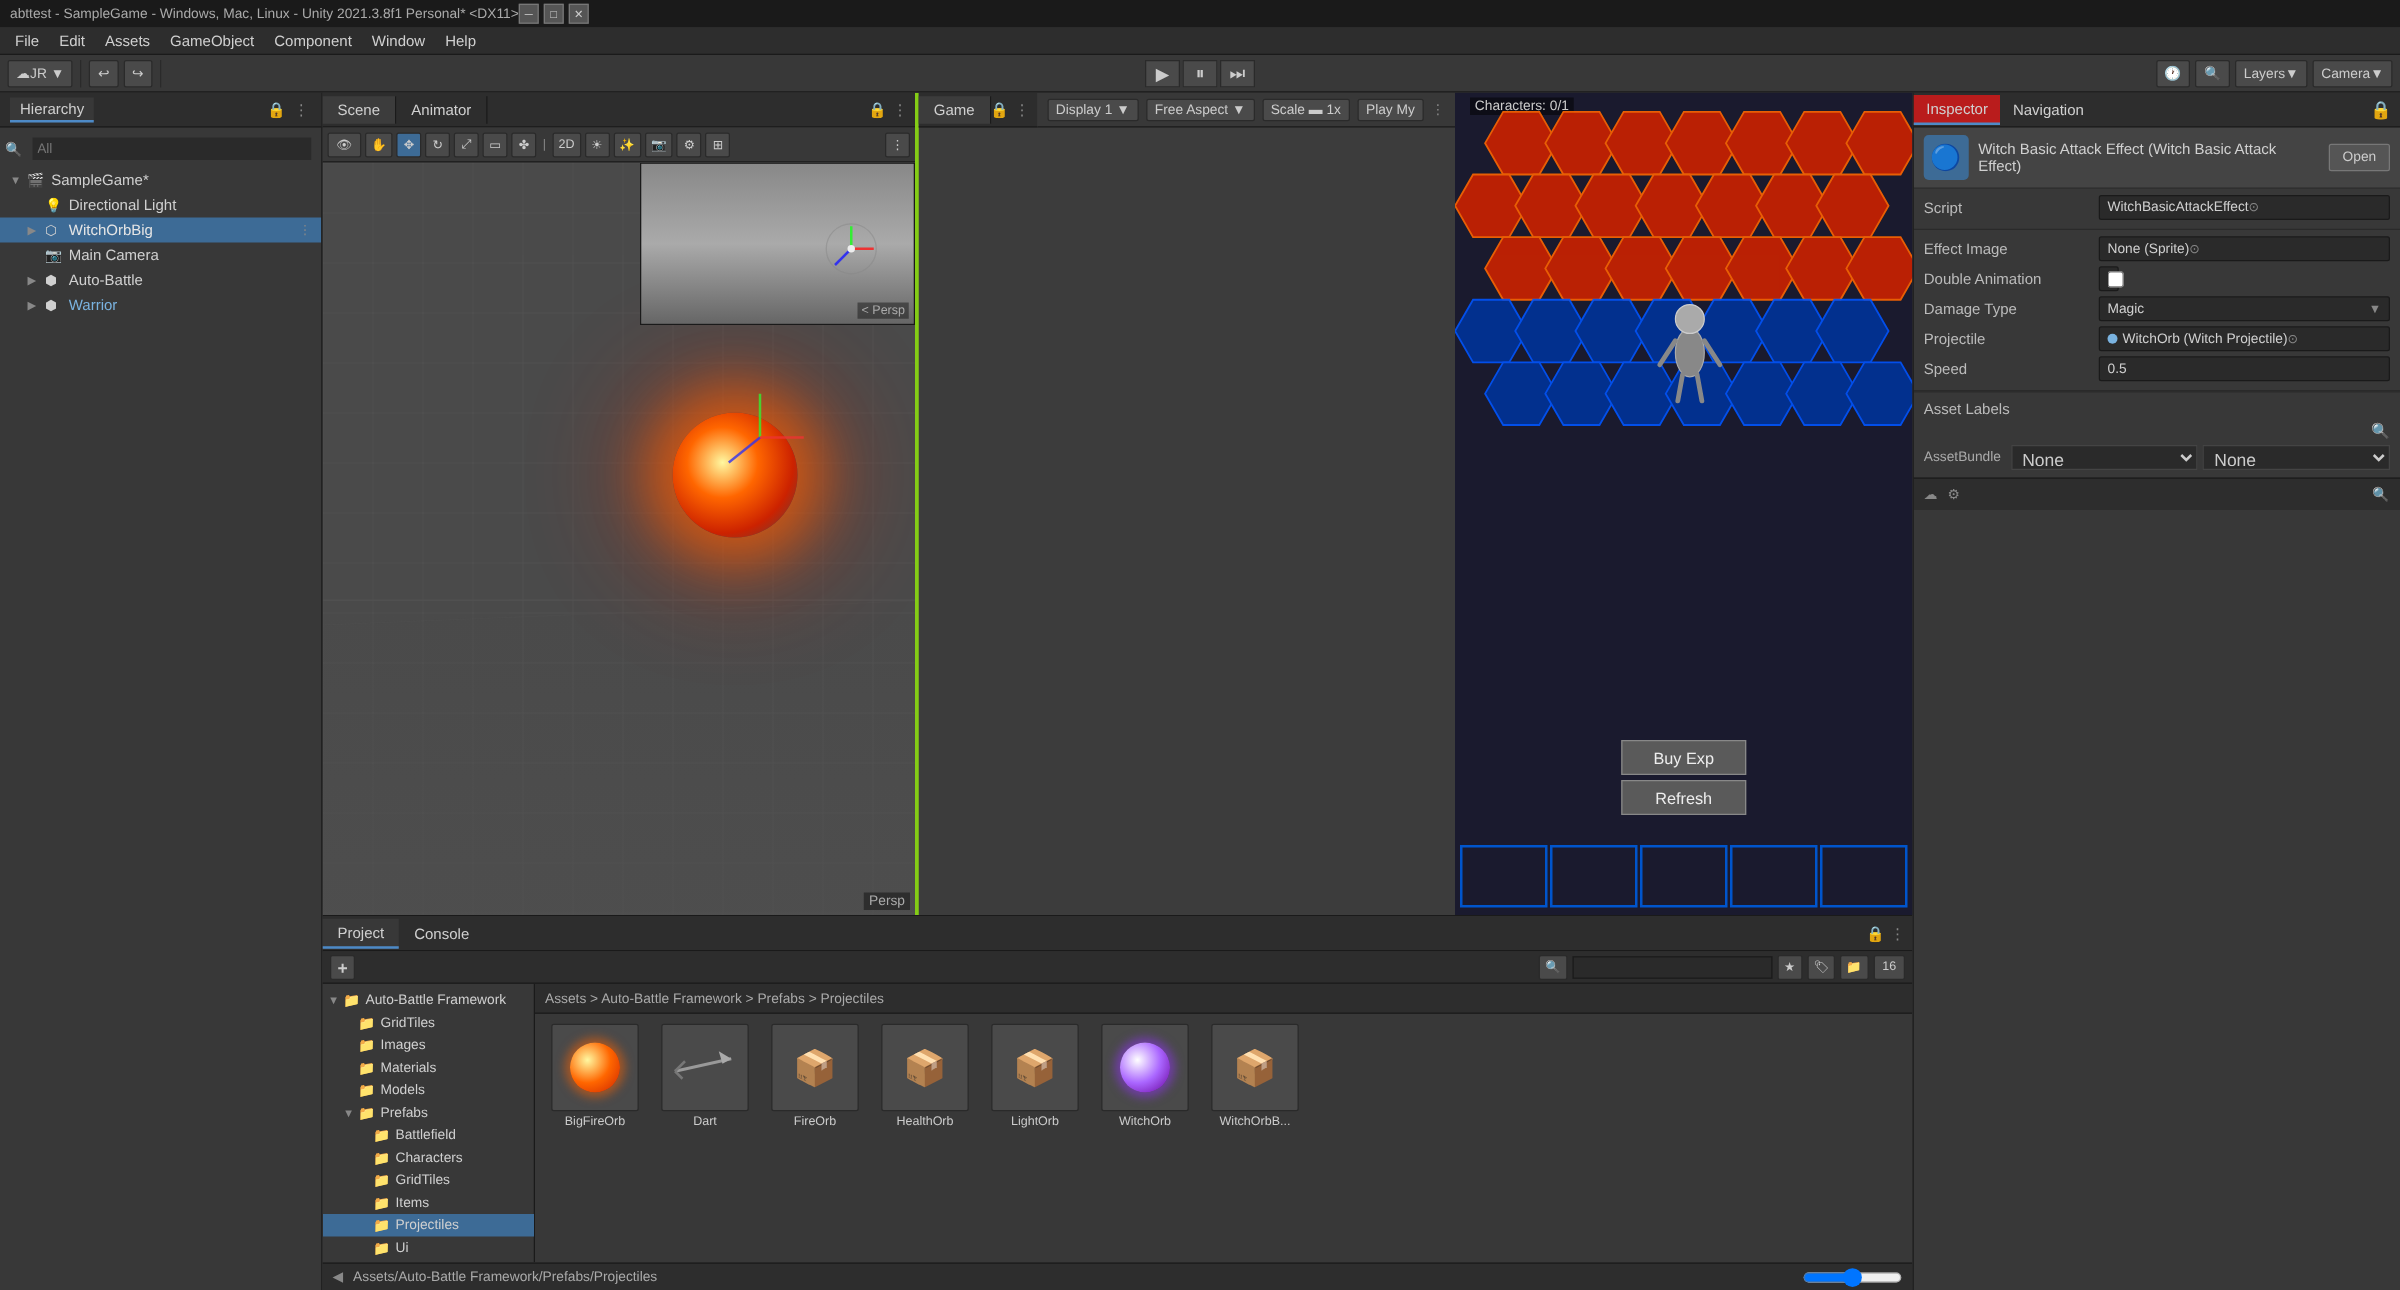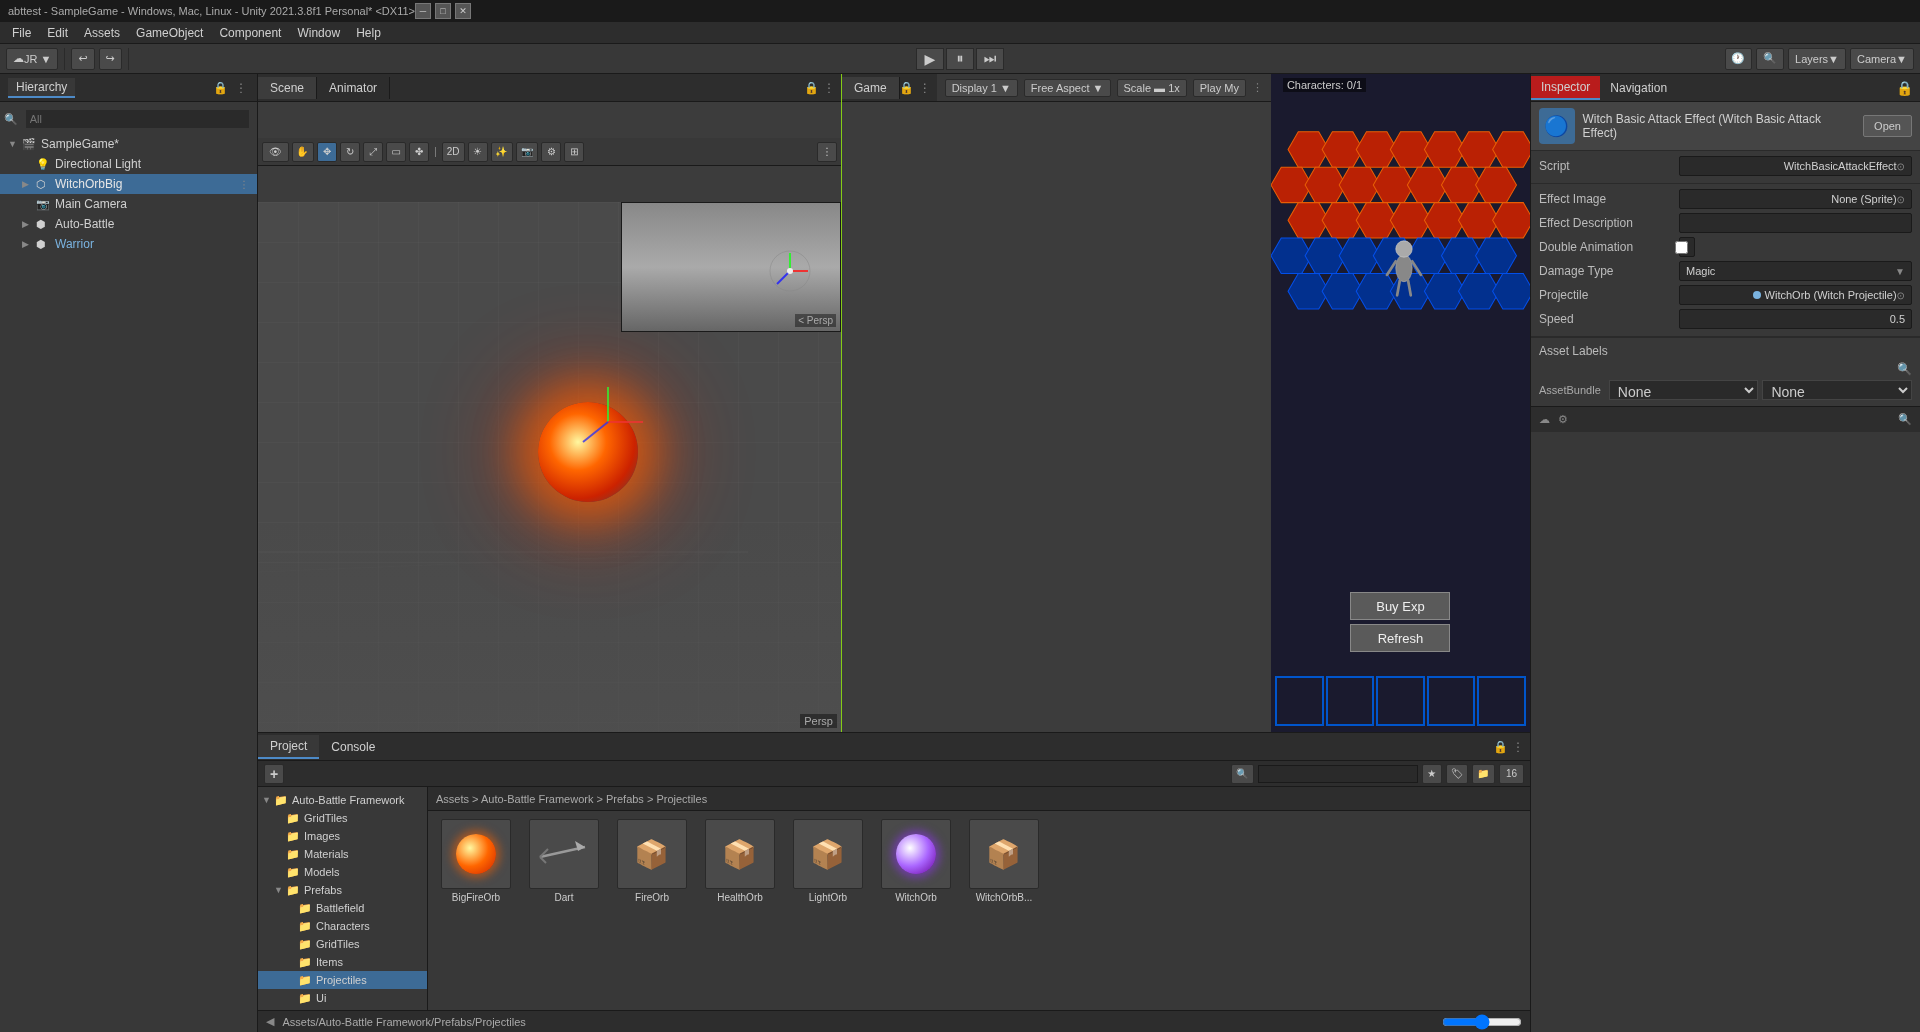--- a/index.html
+++ b/index.html
@@ -170,25 +170,24 @@
 
     
     #scene-game-area {
       flex: 1;
       display: flex;
       overflow: hidden;
     }
 
     
     #scene-panel {
-      width: 584px;
+      width: 477px;
       display: flex;
       flex-direction: column;
-      border-right: 1px solid #84cc16;
-      gap: 36px;
+      border-right: 3px solid #84cc16;
     }
     #scene-tabs {
       height: 28px;
       background: #2d2d2d;
       display: flex;
       align-items: center;
       border-bottom: 1px solid #1a1a1a;
     }
     .scene-tab {
       padding: 4px 12px;
@@ -535,21 +534,21 @@
     }
     .field-value {
       flex: 1;
       background: #2a2a2a;
       border: 1px solid #1a1a1a;
       padding: 2px 6px;
       font-size: 11px;
       color: #d0d0d0;
       display: flex;
       align-items: center;
-      justify-content: flex-end;
+      justify-content: flex-start;
       min-height: 20px;
       border-radius: 2px;
     }
     .field-arrow {
       color: #888; font-size: 10px;
     }
 
     
     .asset-labels-section {
       padding: 6px 8px;
@@ -1144,26 +1143,20 @@
 
       <div class="inspector-section">
         <div class="inspector-field">
           <span class="field-label">Effect Image</span>
           <div class="field-value">
             <span>None (Sprite)</span>
             <span class="field-arrow">⊙</span>
           </div>
         </div>
 
-        <div class="inspector-field">
-          <span class="field-label">Effect Description</span>
-          <div class="field-value">
-            <span></span>
-          </div>
-        </div>
 
         <div class="inspector-field">
           <span class="field-label">Double Animation</span>
           <div class="field-value" style="width:16px;flex:0;background:#2a2a2a;">
             <input type="checkbox" style="cursor: pointer;">
           </div>
         </div>
 
         <div class="inspector-field">
           <span class="field-label">Damage Type</span>

